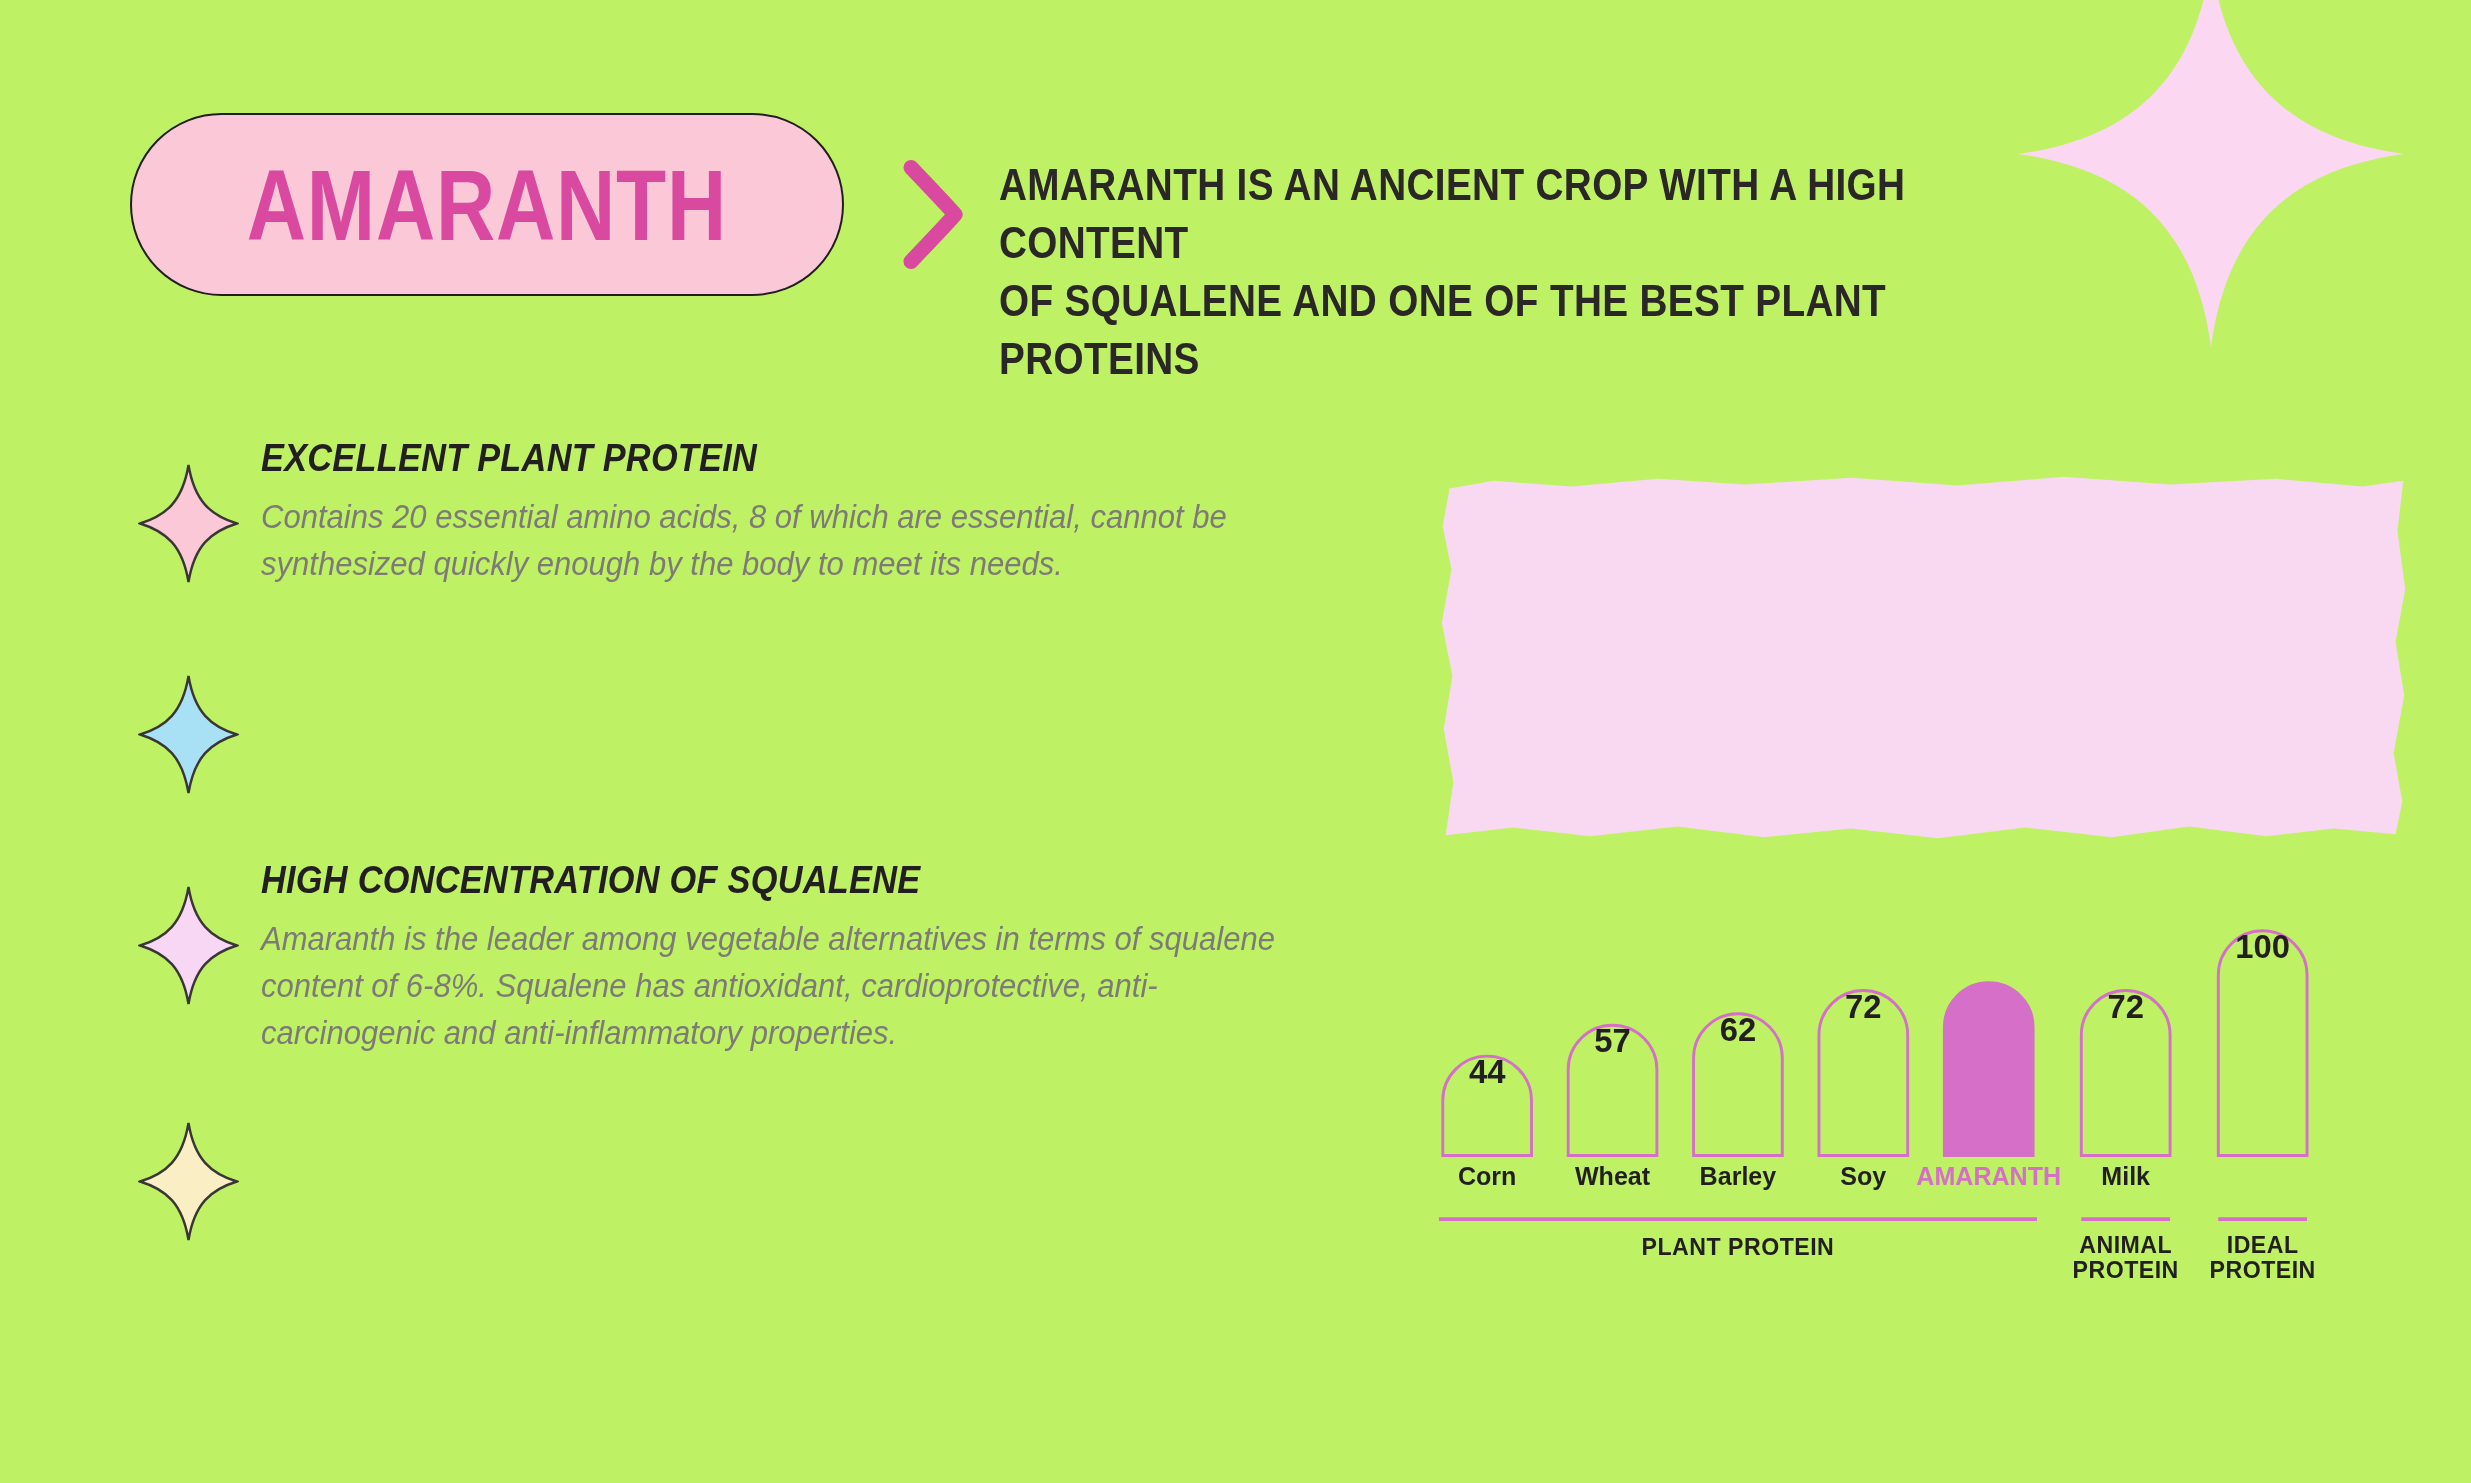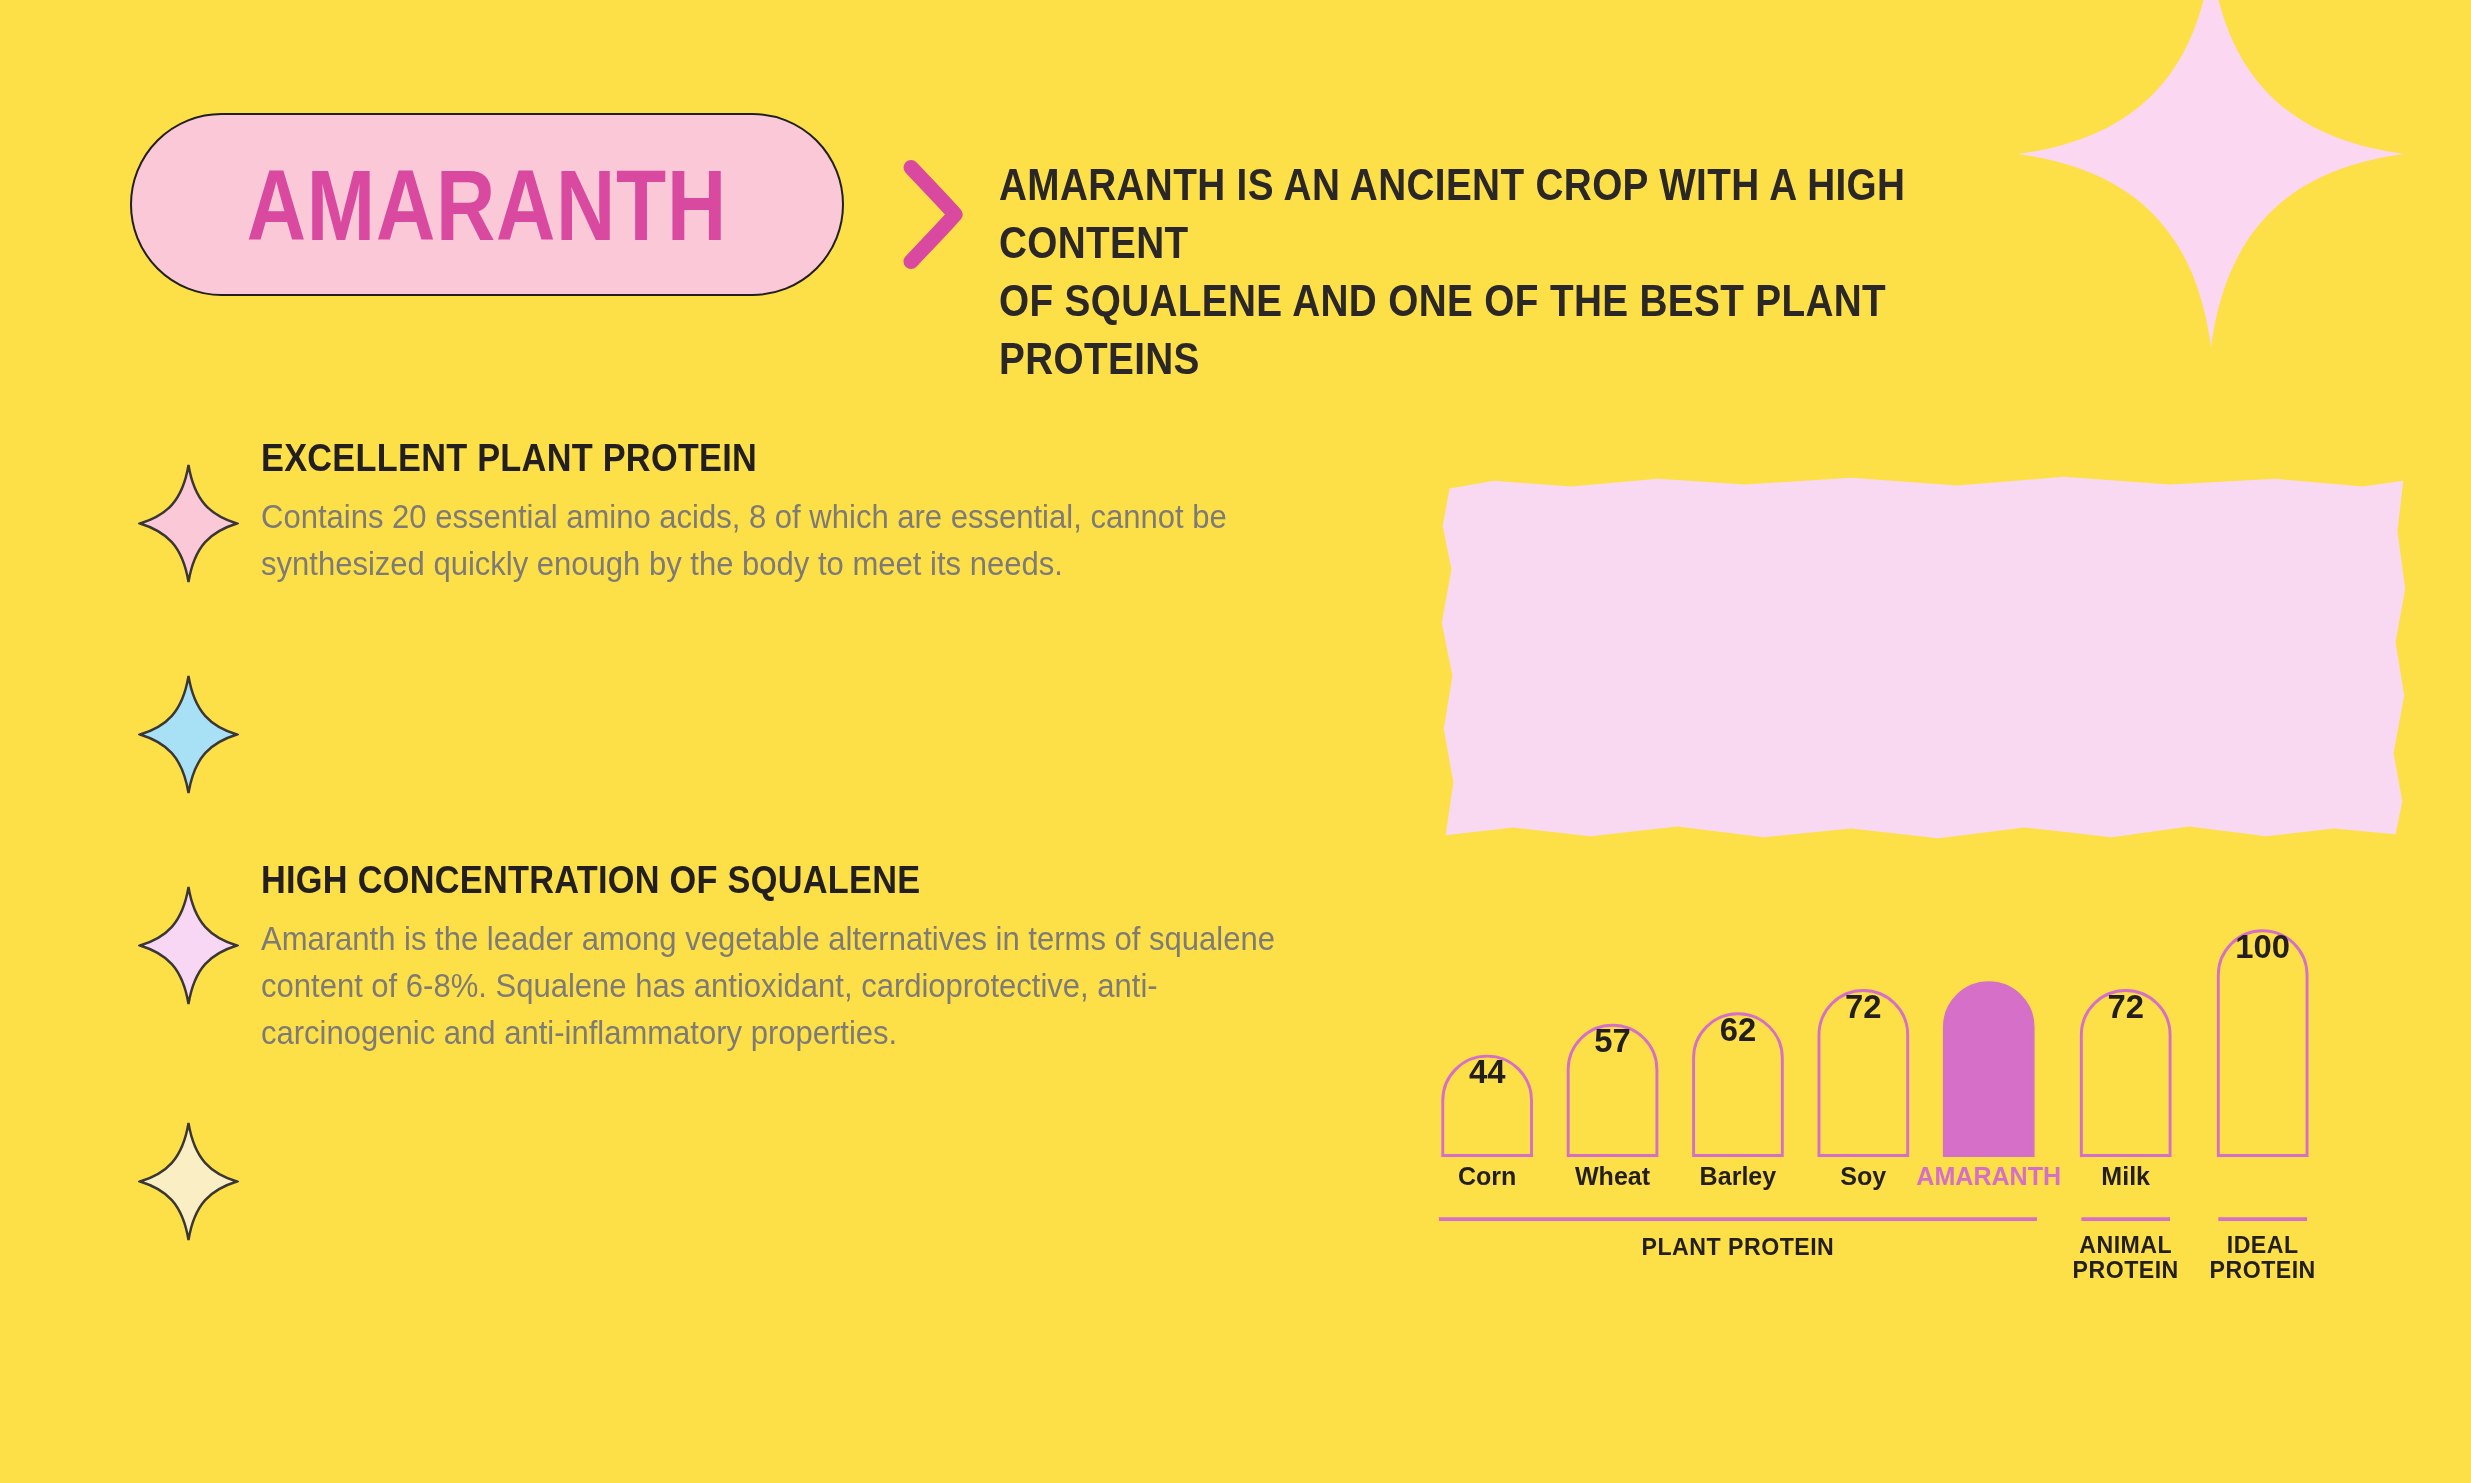--- a/index.html
+++ b/index.html
@@ -5,21 +5,21 @@
   * { box-sizing: border-box; margin: 0; padding: 0; }
   html, body {
     width: 2472px; height: 1483px;
     background: #f2ede6;
     font-family: "Liberation Sans", sans-serif;
     overflow: hidden;
   }
   #page {
     position: relative;
     width: 2472px; height: 1483px;
-    background: #fde047;
+    background: #bef264;
   }
 
   
   .big-star {
     position: absolute;
     left: 2018px; top: -39px;
     width: 386px; height: 386px;
     pointer-events: none;
   }
 
@@ -70,20 +70,21 @@
     position: absolute;
     left: 116px; top: 436px;
     width: 1255px;
   }
   .feature {
     position: relative;
     display: flex;
     align-items: flex-start;
     margin-bottom: 37px;
     min-height: 174px;
+    font-style: italic;
   }
   .feature .star-wrap {
     width: 145px;
     flex: 0 0 145px;
     display: flex;
     align-items: center;
     justify-content: center;
     padding-top: 27px;
   }
   .feature .star-wrap svg { width: 101px; height: 121px; }

